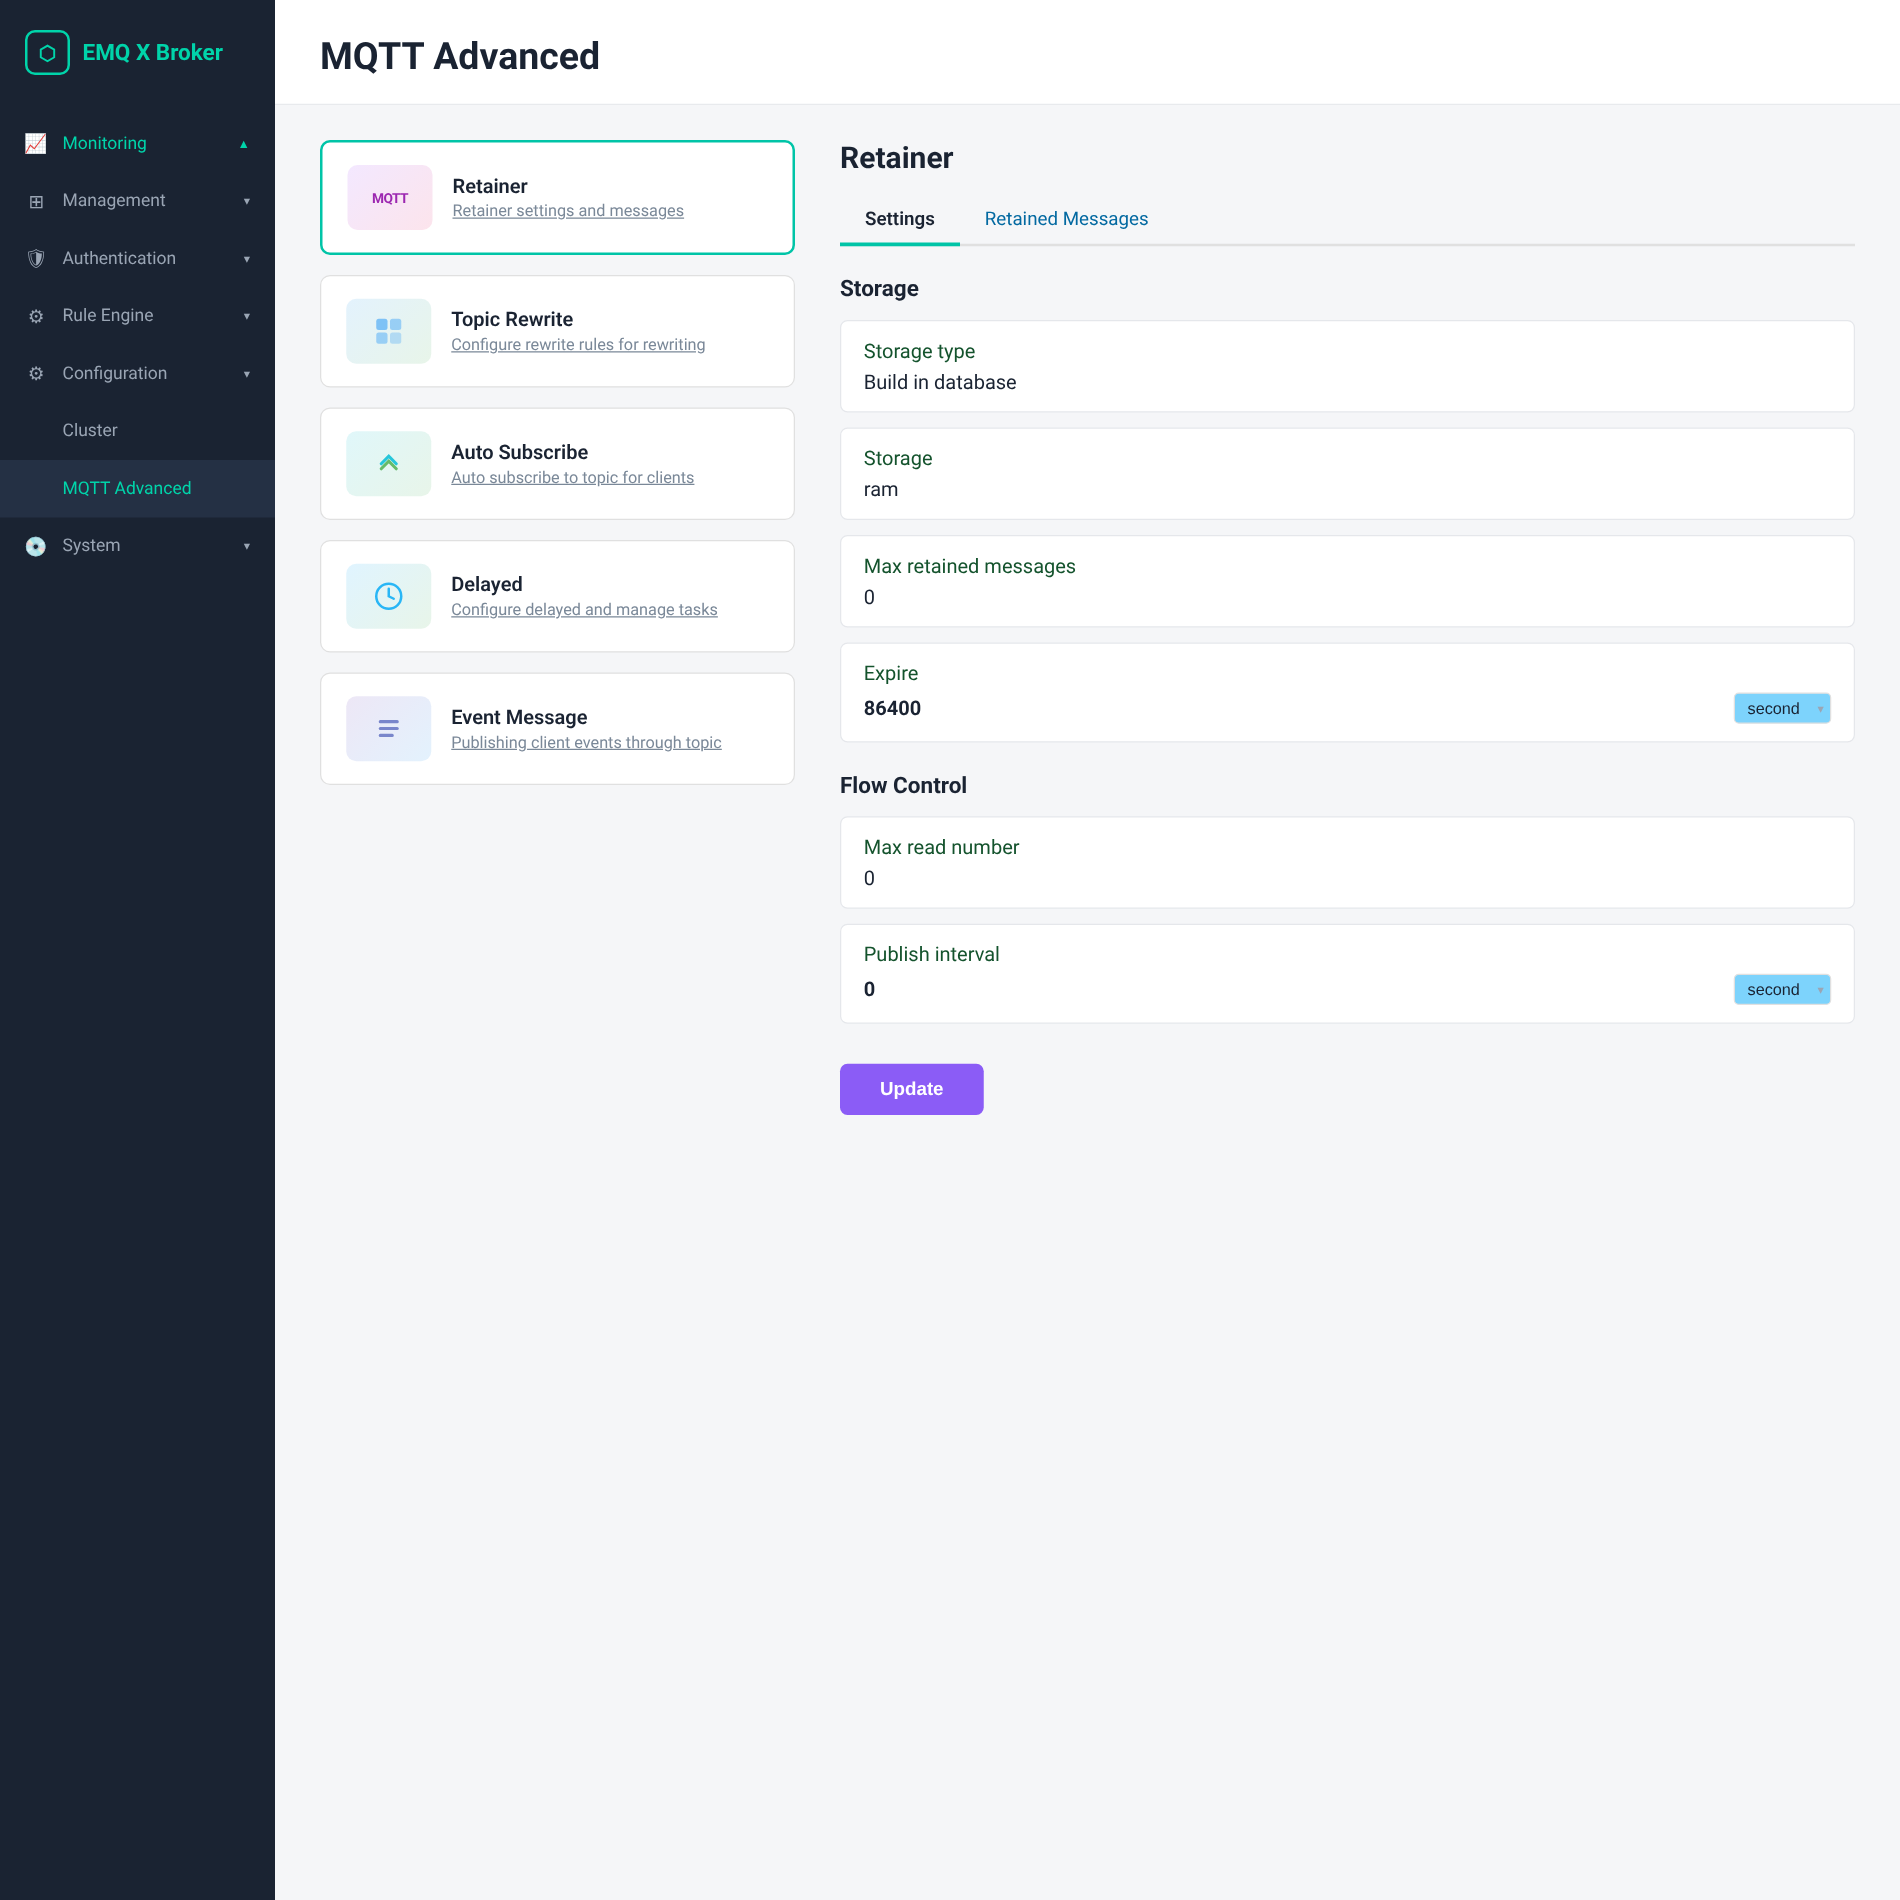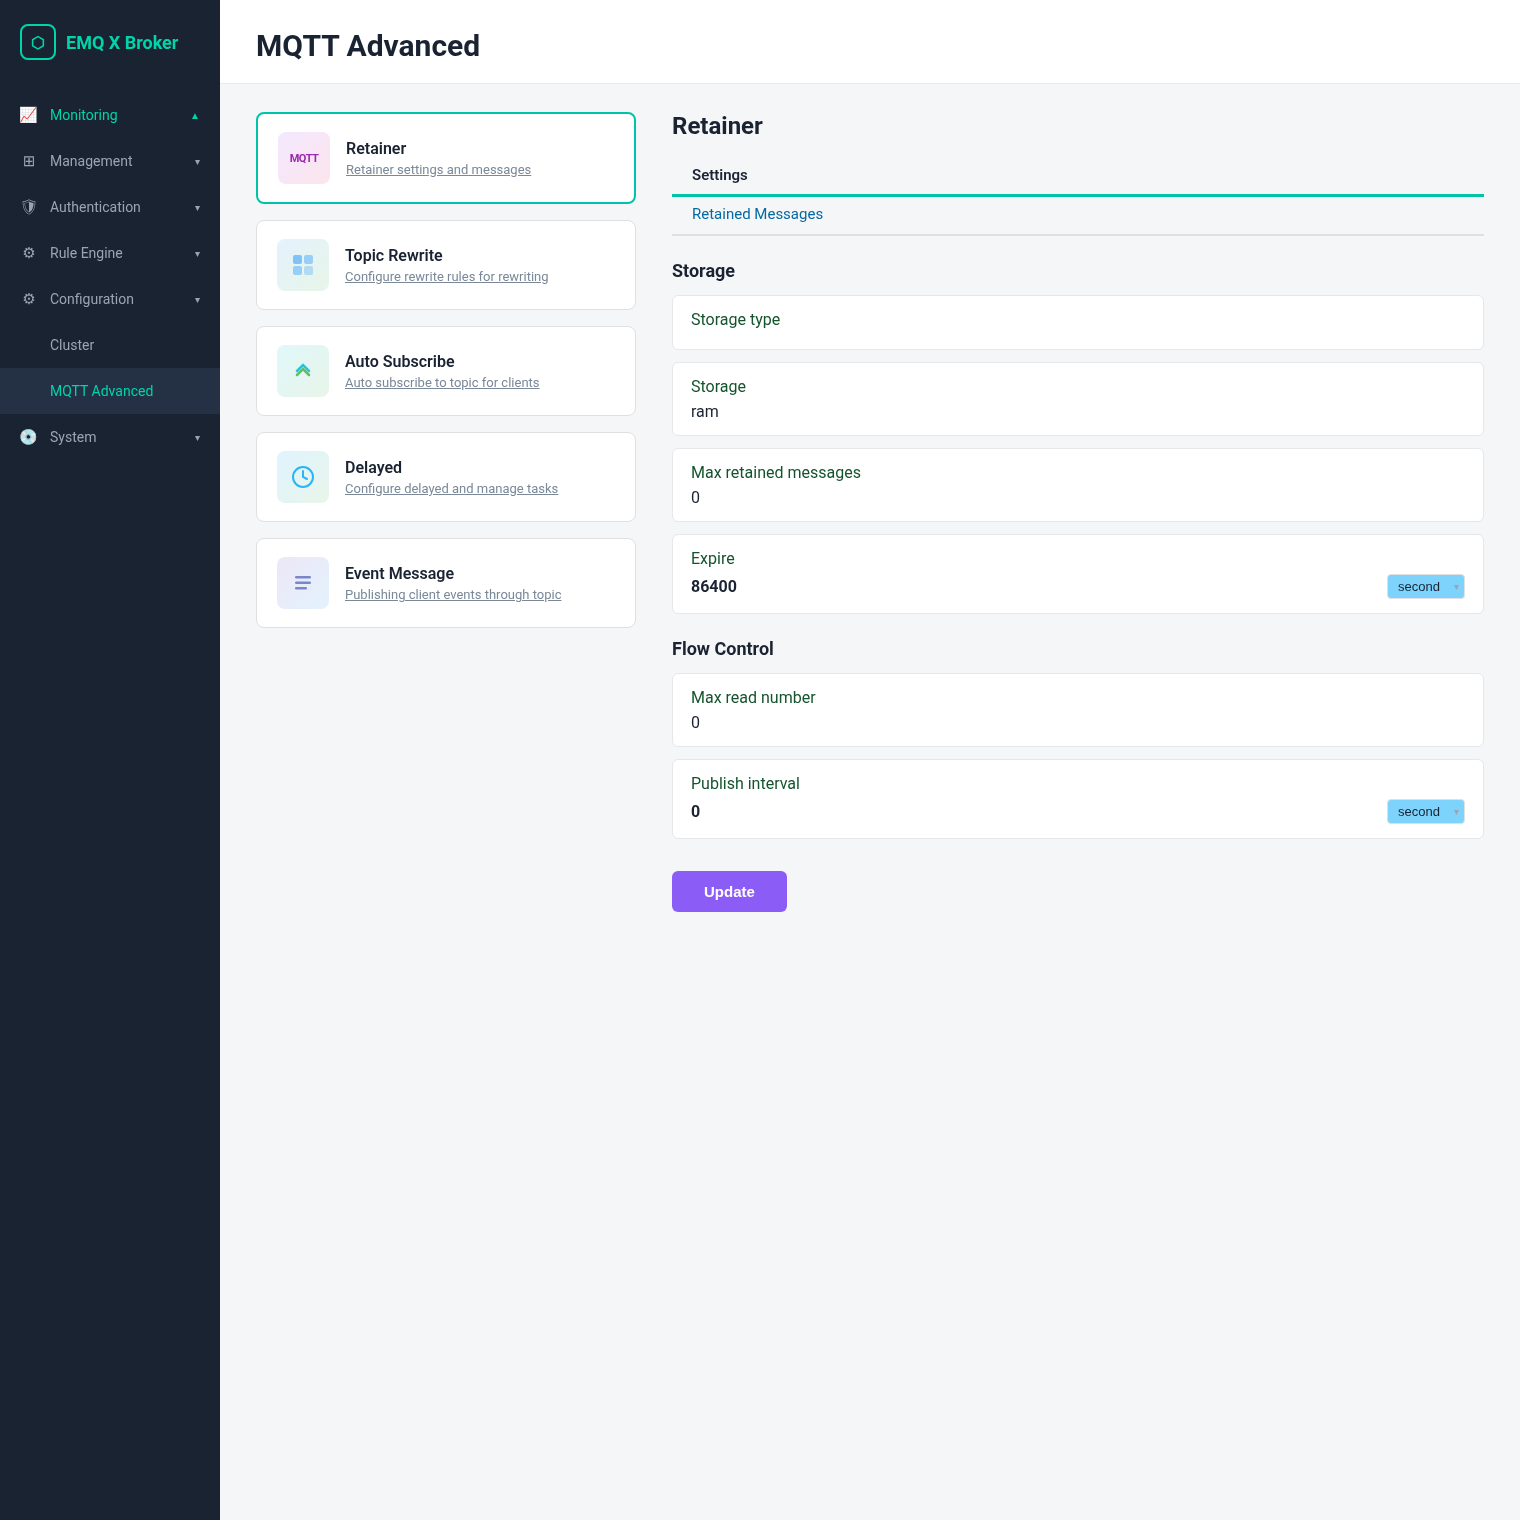--- a/index.html
+++ b/index.html
@@ -86,21 +86,21 @@
       border-radius: 8px;
       padding: 18px 20px;
       display: flex;
       align-items: center;
       gap: 16px;
       cursor: pointer;
       transition: border-color 0.2s;
     }
     .card.selected { border: 2px solid #00c4a7; background: #fff; }
     .card-icon-wrap {
-      width: 52px;
+      width: 68px;
       height: 52px;
       border-radius: 8px;
       display: flex;
       align-items: center;
       justify-content: center;
       font-size: 22px;
       flex-shrink: 0;
     }
     .card-icon-mqtt { background: linear-gradient(135deg, #f3e8ff 0%, #fce4ec 100%); }
     .card-icon-topic { background: linear-gradient(135deg, #e3f2fd 0%, #e8f5e9 100%); }
@@ -114,21 +114,20 @@
     .right-panel {
       flex: 1;
       padding-left: 36px;
     }
     .panel-title { font-size: 24px; font-weight: 700; color: #1a2332; margin-bottom: 16px; }
     .panel-tabs {
       display: flex;
       border-bottom: 2px solid #e0e0e0;
       margin-bottom: 24px;
       gap: 0;
-      flex-direction: column;
     }
     .panel-tab {
       padding: 10px 20px;
       font-size: 15px;
       color: #0369a1;
       cursor: pointer;
       border-bottom: 3px solid transparent;
       margin-bottom: -2px;
     }
     .panel-tab.active { color: #1a2332; font-weight: 600; border-bottom: 3px solid #00c4a7; }
@@ -329,20 +328,21 @@
       <div class="panel-tabs">
         <div class="panel-tab active">Settings</div>
         <div class="panel-tab">Retained Messages</div>
       </div>
 
       
       <h3 class="section-title">Storage</h3>
 
       <div class="form-group">
         <label class="form-label">Storage type</label>
+        <div class="form-value">Build in database</div>
       </div>
 
       <div class="form-group">
         <label class="form-label">Storage</label>
         <div class="form-value">ram</div>
       </div>
 
       
 
       <div class="form-group">

